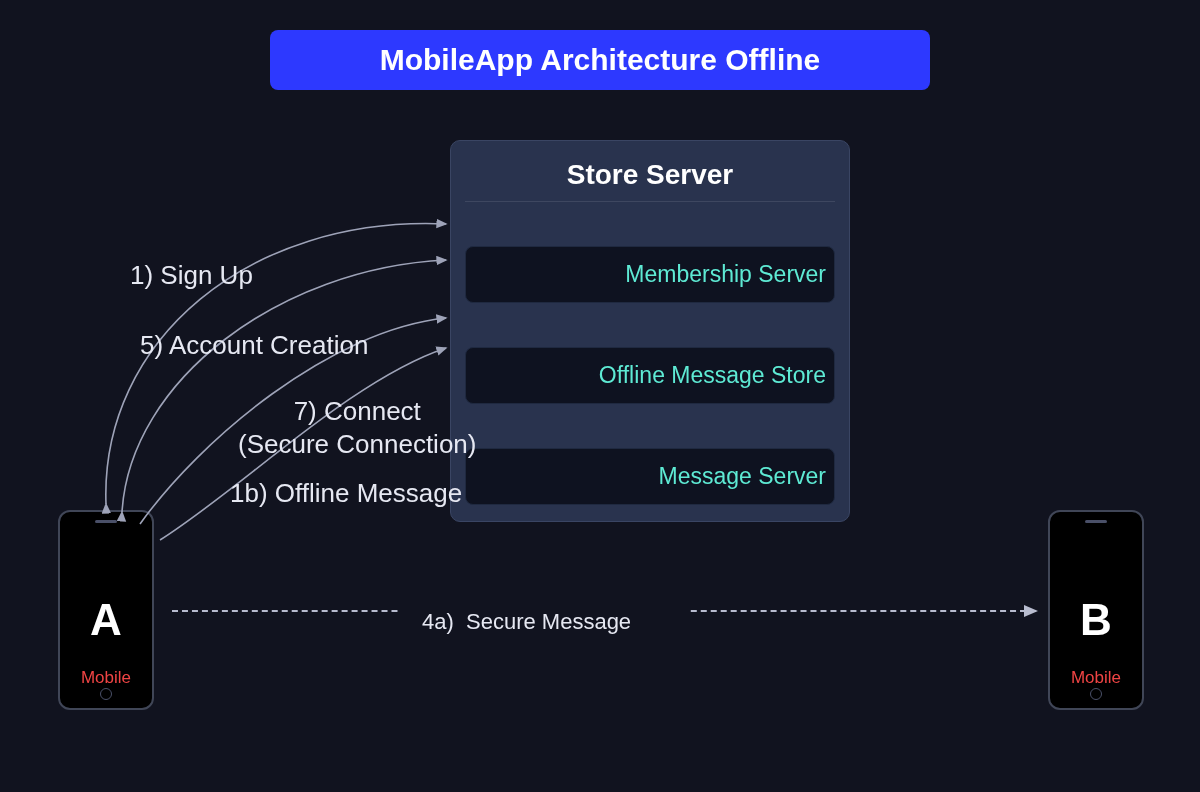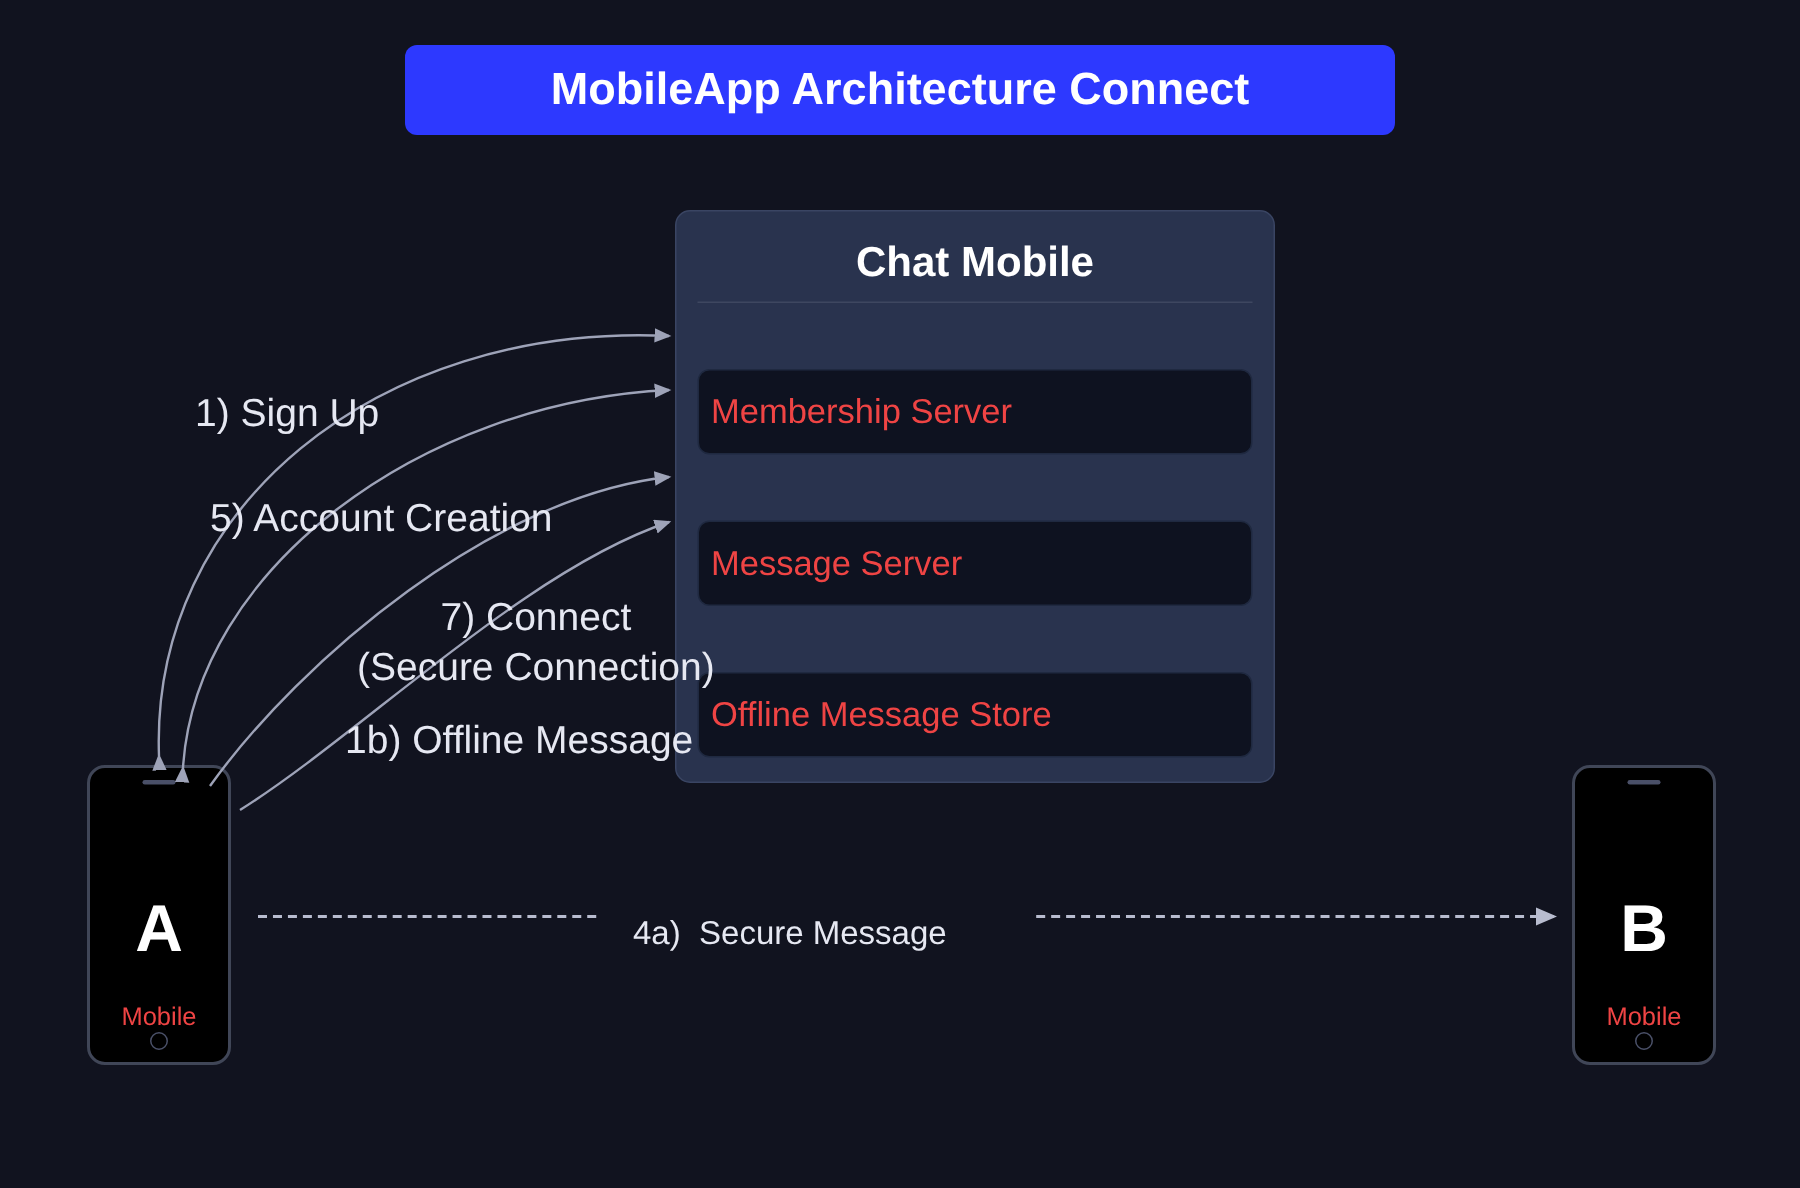--- a/index.html
+++ b/index.html
@@ -51,24 +51,24 @@
     font-weight: 700;
     color: #ffffff;
     padding: 6px 0 10px 0;
     border-bottom: 1px solid rgba(255,255,255,0.1);
     margin-bottom: 12px;
   }
   .server-item {
     background: #0e1220;
     border: 1px solid #1f2940;
     border-radius: 8px;
-    text-align: left;
+    text-align: right;
     font-size: 23px;
     font-weight: 500;
-    color: #ef4444;
+    color: #5eead4;
     padding: 14px 8px;
     margin-bottom: 12px;
     margin-top: 44px;
   }
   .server-item:last-child { margin-bottom: 0; }
 
   
   .phone {
     position: absolute;
     width: 96px;
@@ -170,28 +170,28 @@
     width: 1200px; height: 792px;
     pointer-events: none;
   }
 </style>
 </head>
 <body>
 
 <div class="canvas">
 
   <div class="title-banner">
-    <span>MobileApp Architecture Connect</span>
+    <span>MobileApp Architecture Offline</span>
   </div>
 
   <div class="server-box">
-    <div class="server-title">Chat Mobile</div>
+    <div class="server-title">Store Server</div>
     <div class="server-item">Membership Server</div>
+    <div class="server-item">Offline Message Store</div>
     <div class="server-item">Message Server</div>
-    <div class="server-item">Offline Message Store</div>
   </div>
 
   <div class="phone phone-a">
     <div class="phone-letter">A</div>
     <div class="phone-label">Mobile</div>
   </div>
   <div class="phone phone-b">
     <div class="phone-letter">B</div>
     <div class="phone-label">Mobile</div>
   </div>

